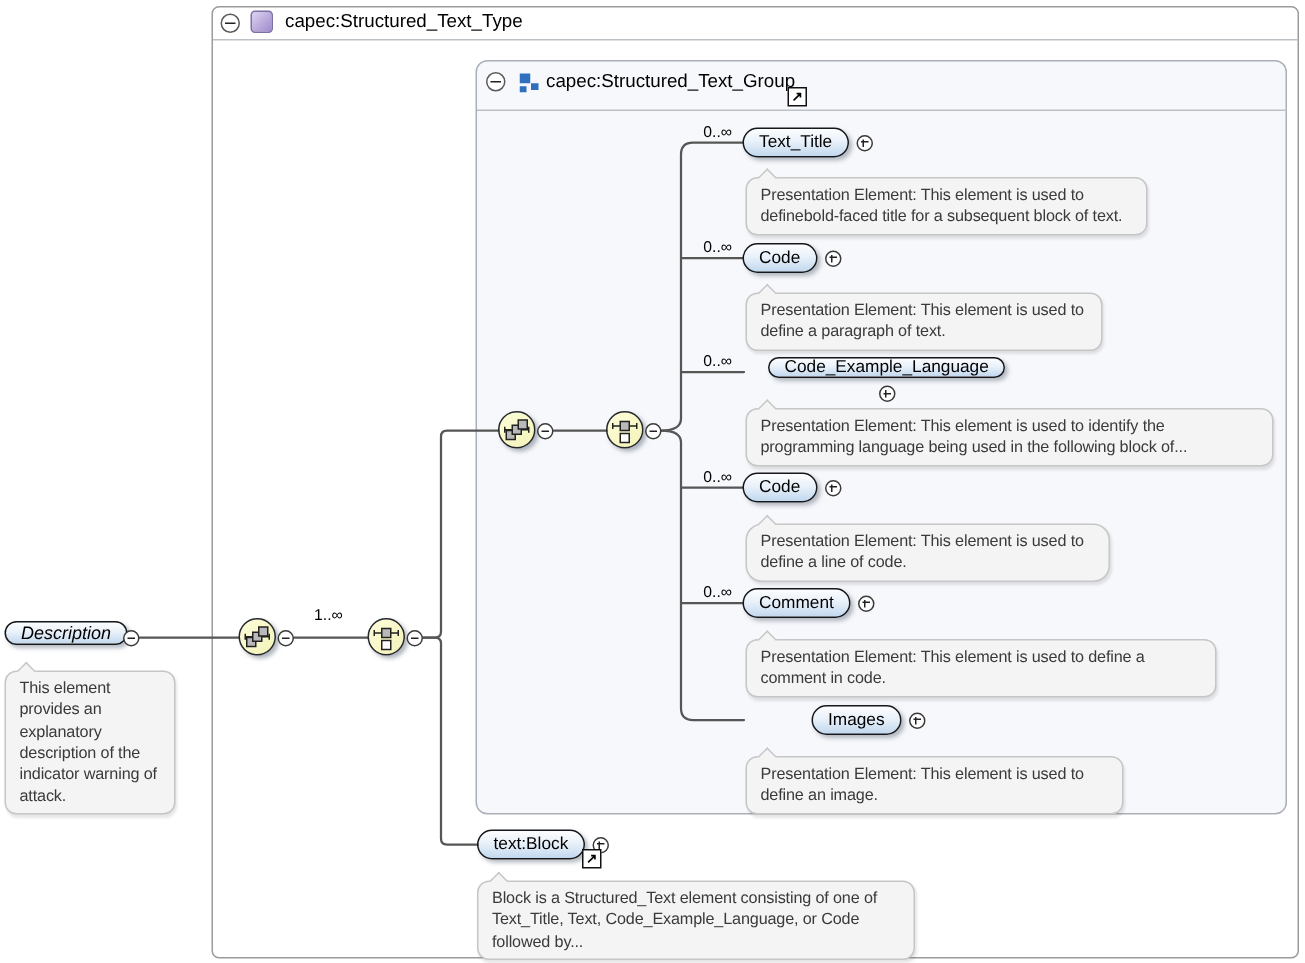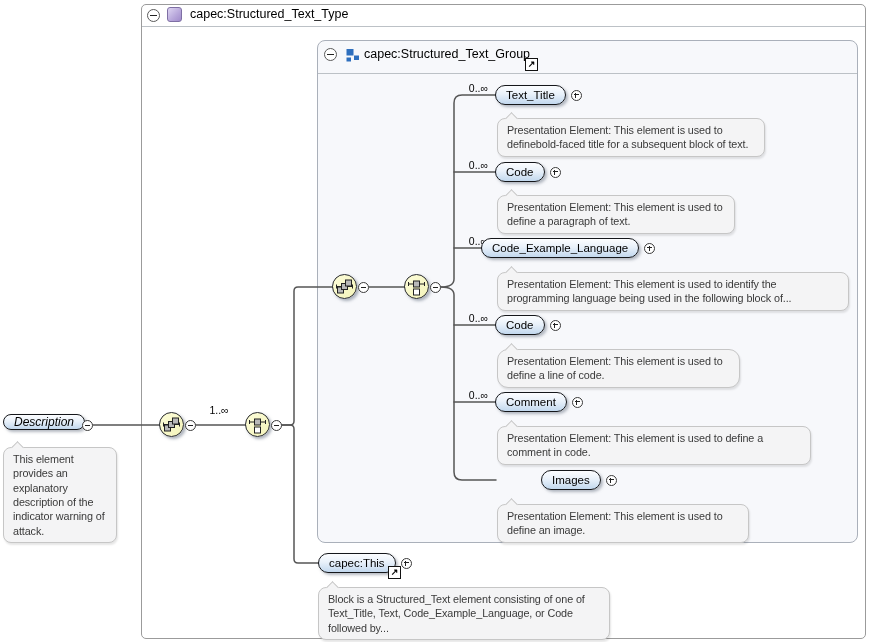--- a/index.html
+++ b/index.html
@@ -176,21 +176,21 @@
 <div class="tip" style="left:497px;top:118px;width:268px;">Presentation Element: This element is used to definebold-faced title for a subsequent block of text.</div>
 
 <div class="mult" style="left:448px;top:159px;">0..∞</div>
 <div class="pillwrap" style="left:495px;top:162px;">
   <div class="pill">Code</div>
   <div class="toggle plus infl"></div>
 </div>
 <div class="tip" style="left:497px;top:195px;width:238px;">Presentation Element: This element is used to define a paragraph of text.</div>
 
 <div class="mult" style="left:448px;top:235px;">0..∞</div>
-<div class="pillwrap" style="left:481px;top:238px;">
+<div class="pillwrap" style="left:512px;top:238px;flex-direction:column;">
   <div class="pill">Code_Example_Language</div>
   <div class="toggle plus infl"></div>
 </div>
 <div class="tip" style="left:497px;top:272px;width:352px;">Presentation Element: This element is used to identify the programming language being used in the following block of...</div>
 
 <div class="mult" style="left:448px;top:312px;">0..∞</div>
 <div class="pillwrap" style="left:495px;top:315px;">
   <div class="pill">Code</div>
   <div class="toggle plus infl"></div>
 </div>
@@ -203,17 +203,17 @@
 </div>
 <div class="tip" style="left:497px;top:426px;width:314px;">Presentation Element: This element is used to define a comment in code.</div>
 
 <div class="pillwrap" style="left:495px;top:470px;margin-left:46px;">
   <div class="pill">Images</div>
   <div class="toggle plus infl"></div>
 </div>
 <div class="tip" style="left:497px;top:504px;width:252px;">Presentation Element: This element is used to define an image.</div>
 
 <div class="pillwrap" style="left:318px;top:553px;">
-  <div class="pill">capec:This</div>
+  <div class="pill">text:Block</div>
   <div class="toggle plus infl"></div>
 </div>
 <div class="linkbox" style="left:388px;top:566px;">↗</div>
 <div class="tip" style="left:318px;top:587px;width:292px;">Block is a Structured_Text element consisting of one of Text_Title, Text, Code_Example_Language, or Code followed by...</div>
 
 </body></html>

